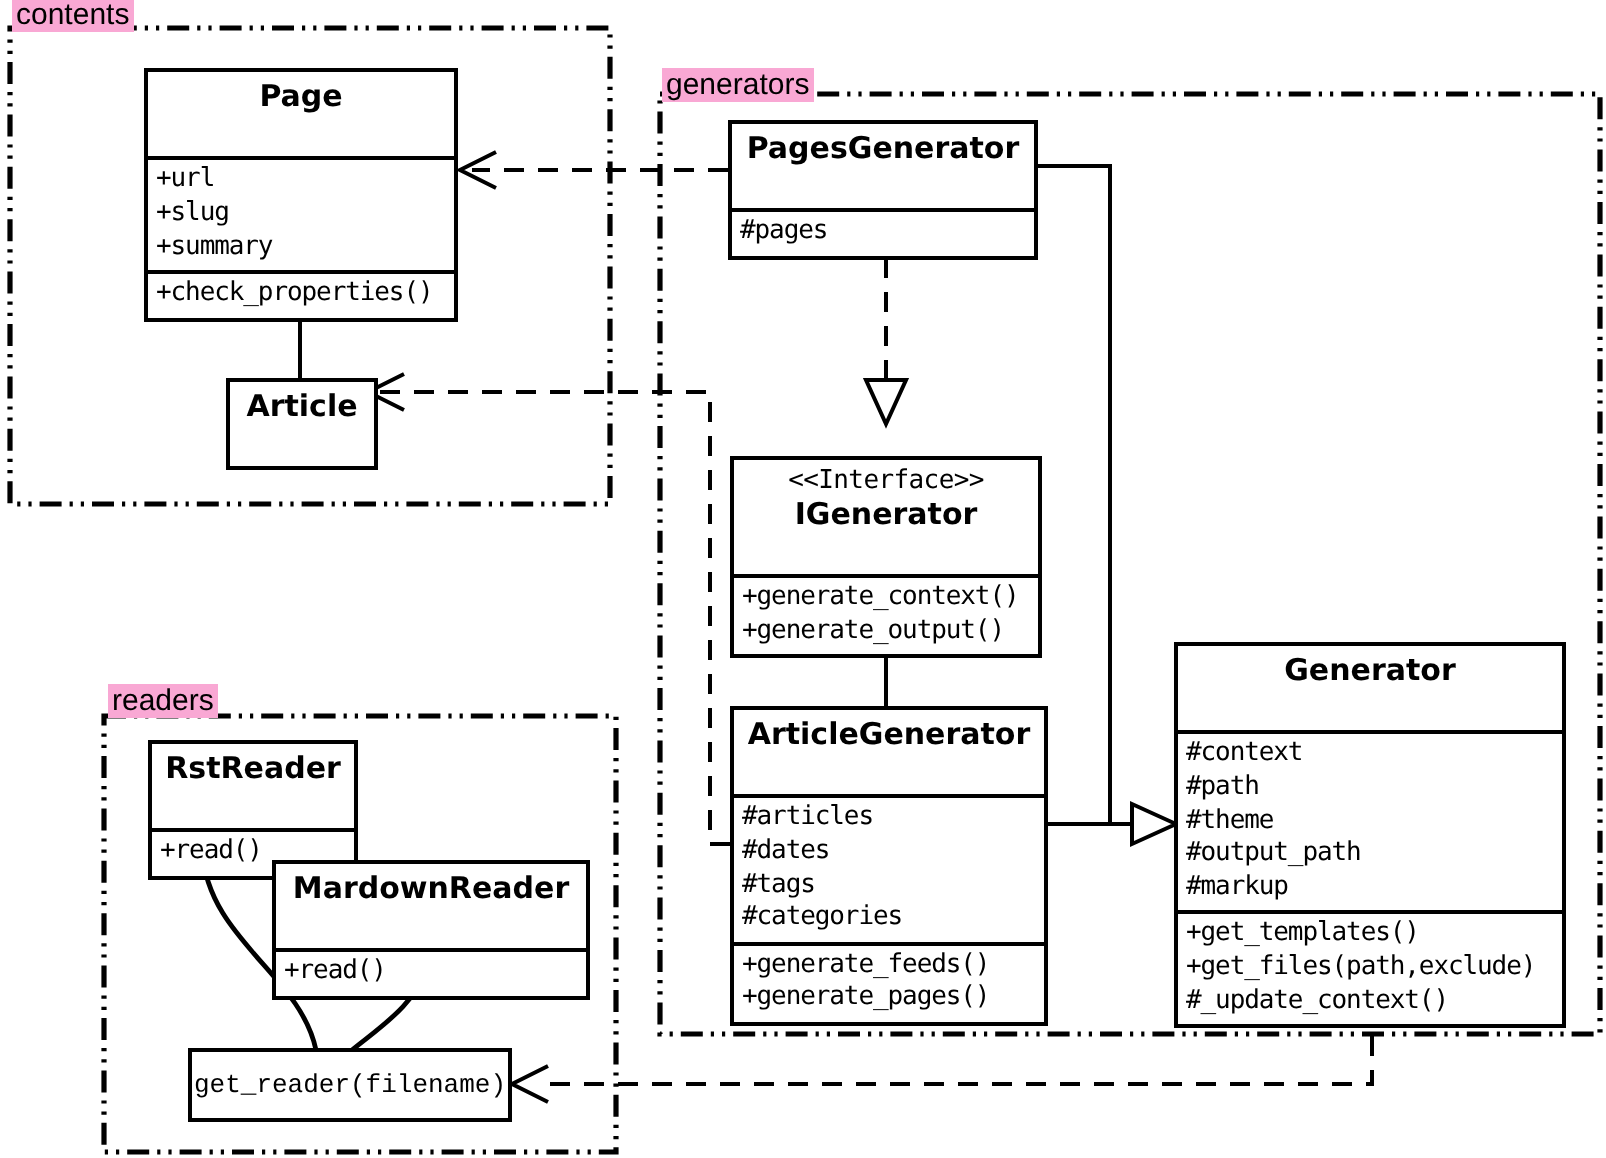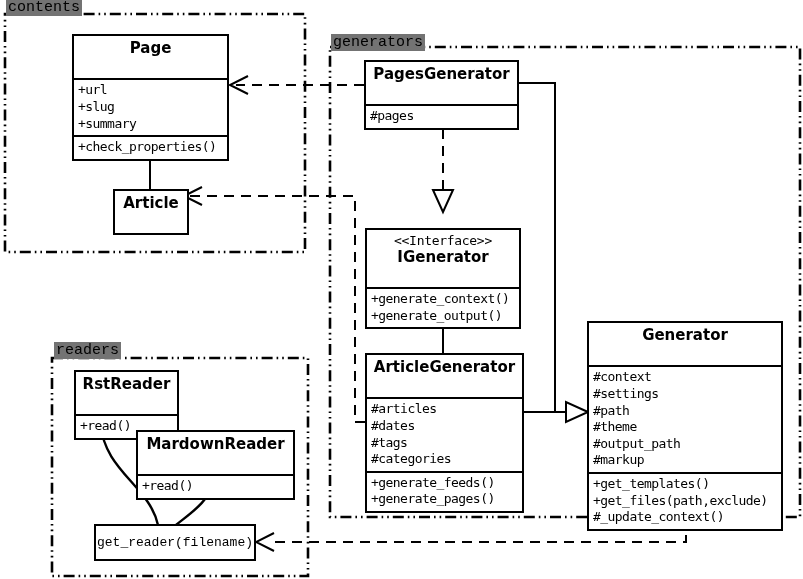--- a/index.html
+++ b/index.html
@@ -16,24 +16,24 @@
     overflow: hidden;
   }
   #wires {
     position: absolute;
     left: 0; top: 0;
     width: 803px; height: 579px;
     pointer-events: none;
   }
   .pkg-label {
     position: absolute;
-    font-family: Liberation Mono, monospace;
+    font-family: Liberation Sans, sans-serif;
     font-size: 15px;
     color: #000;
-    background: #737373;
+    background: #f9a8d4;
     padding: 0 2px;
     white-space: nowrap;
     z-index: 3;
   }
   .cls {
     position: absolute;
     background: #ffffff;
     border: 2px solid #000000;
     box-sizing: border-box;
     z-index: 4;
@@ -174,21 +174,20 @@
     <div class="cls-sep cls-sec">
       <div>+generate_feeds()</div>
       <div>+generate_pages()</div>
     </div>
   </div>
 
   <div class="cls" style="left:587px; top:321px; width:196px;">
     <div class="cls-name">Generator</div>
     <div class="cls-sep cls-sec">
       <div>#context</div>
-      <div>#settings</div>
       <div>#path</div>
       <div>#theme</div>
       <div>#output_path</div>
       <div>#markup</div>
     </div>
     <div class="cls-sep cls-sec">
       <div>+get_templates()</div>
       <div>+get_files(path,exclude)</div>
       <div>#_update_context()</div>
     </div>

